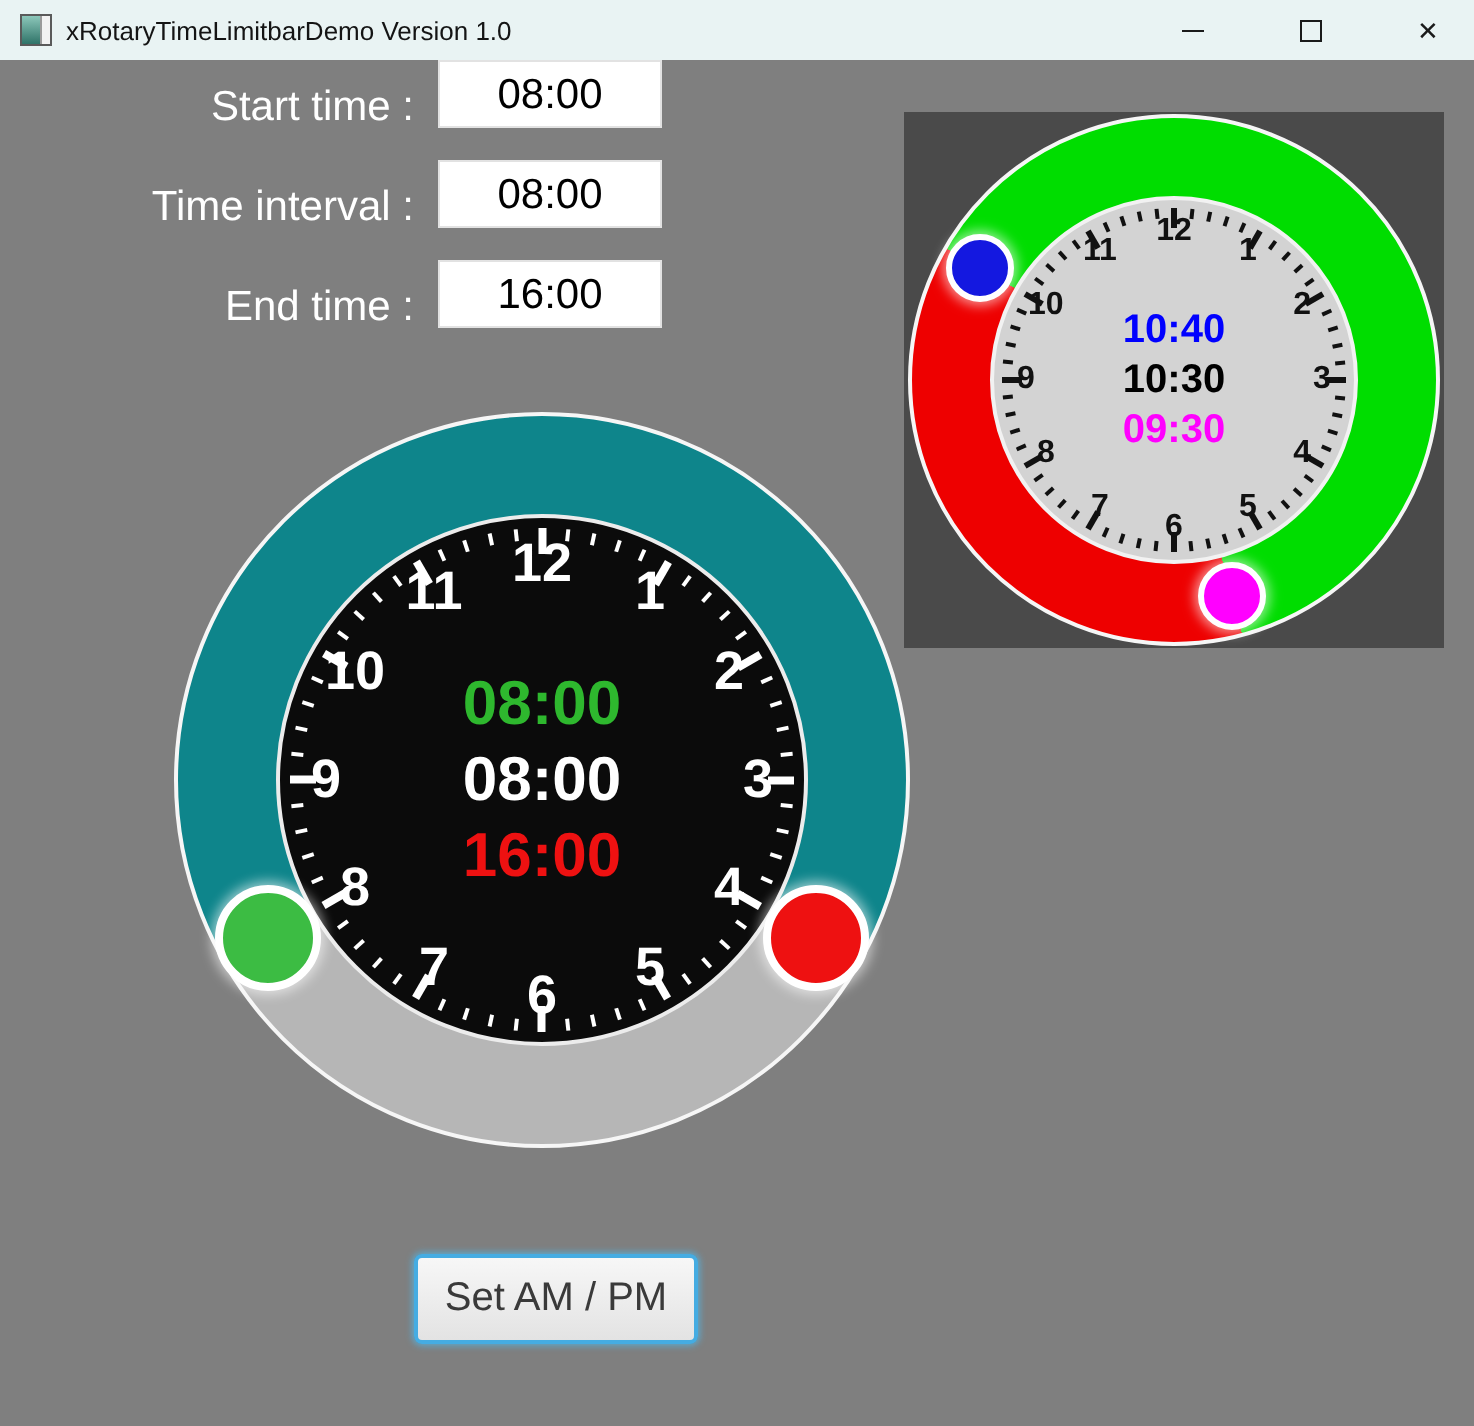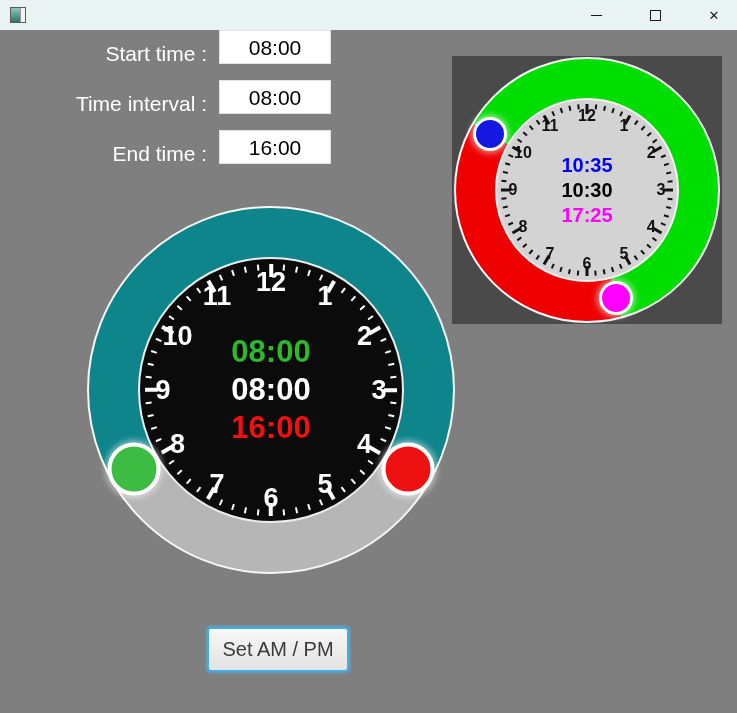--- a/index.html
+++ b/index.html
@@ -64,20 +64,21 @@
     font-family:"Liberation Sans", sans-serif; display:flex; align-items:center; justify-content:center; cursor:default; }
 </style>
 </head>
 <body>
 
 <div class="titlebar">
   <div class="app-icon">
     <span class="ic-left"></span>
     <span class="ic-right"></span>
   </div>
+  <div class="title">xRotaryTimeLimitbarDemo Version 1.0</div>
   <div class="winbtns">
     <div class="winbtn">
       <div class="min-glyph"></div>
     </div>
     <div class="winbtn">
       <div class="max-glyph"></div>
     </div>
     <div class="winbtn">
       <span class="close-glyph">✕</span>
     </div>
@@ -172,23 +173,23 @@
       <div class="num" style="color: rgb(17, 17, 17); left: 170px; top: 197.086px;">5</div>
       <div class="num" style="color: rgb(17, 17, 17); left: 133px; top: 207px;">6</div>
       <div class="num" style="color: rgb(17, 17, 17); left: 96px; top: 197.086px;">7</div>
       <div class="num" style="color: rgb(17, 17, 17); left: 68.9141px; top: 170px;">8</div>
       <div class="num" style="color: rgb(17, 17, 17); left: 59px; top: 133px;">9</div>
       <div class="num" style="color: rgb(17, 17, 17); left: 68.9141px; top: 96px;">10</div>
       <div class="num" style="color: rgb(17, 17, 17); left: 96px; top: 68.9141px;">11</div>
       <div class="num" style="color: rgb(17, 17, 17); left: 133px; top: 59px;">12</div>
     </div>
   <div class="times">
-    <div class="time time-start" style="color: rgb(0, 0, 255);">10:35</div>
+    <div class="time time-start" style="color: rgb(0, 0, 255);">10:40</div>
     <div class="time time-mid" style="color: rgb(0, 0, 0);">10:30</div>
-    <div class="time time-end" style="color: rgb(255, 0, 255);">17:25</div>
+    <div class="time time-end" style="color: rgb(255, 0, 255);">09:30</div>
   </div>
   <div class="handle" style="background: rgb(20, 24, 224); left: 36.0052px; top: 77px;"></div>
   <div class="handle" style="background: rgb(255, 0, 255); left: 161.988px; top: 241.184px;"></div>
 </div>
 
 <div class="clock clock-large">
   <div class="ring" style="background: conic-gradient(from 240deg, rgb(14, 133, 139) 0deg, rgb(14, 133, 139) 240deg, rgb(182, 182, 182) 240deg, rgb(182, 182, 182) 360deg);"></div>
   <div class="dial" style="background: rgb(11, 11, 11);"></div>
   <div class="ticks">
       <div class="tick" style="width: 3.5px; height: 13px; background: rgb(255, 255, 255); transform: translate(-50%, -50%) rotate(0deg) translateY(-119.5px);"></div>

